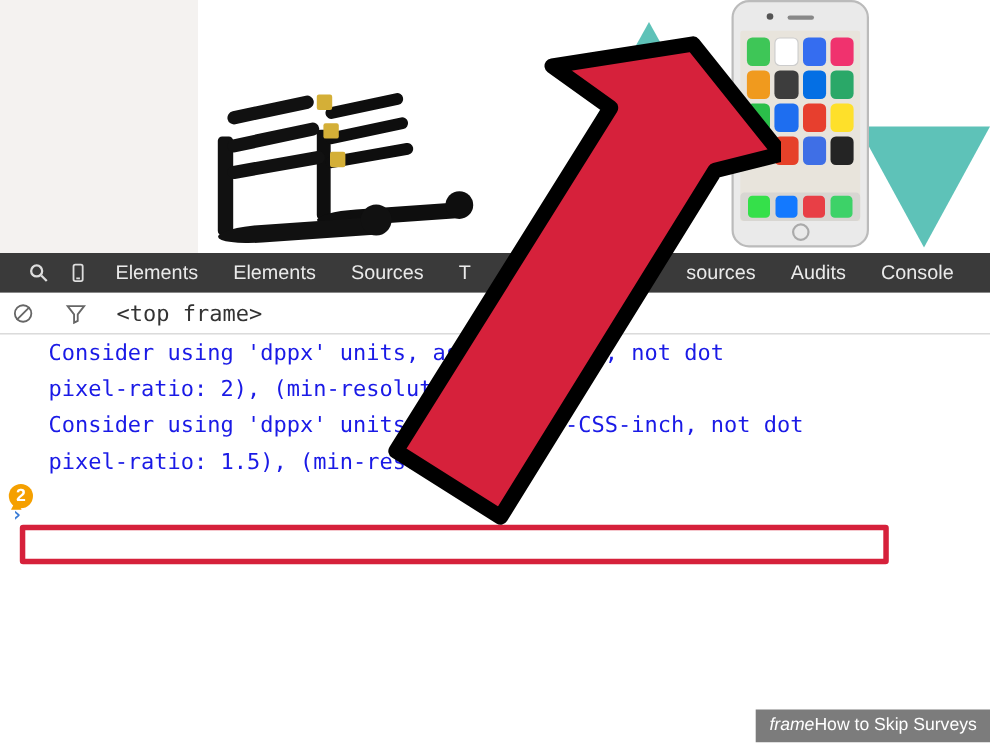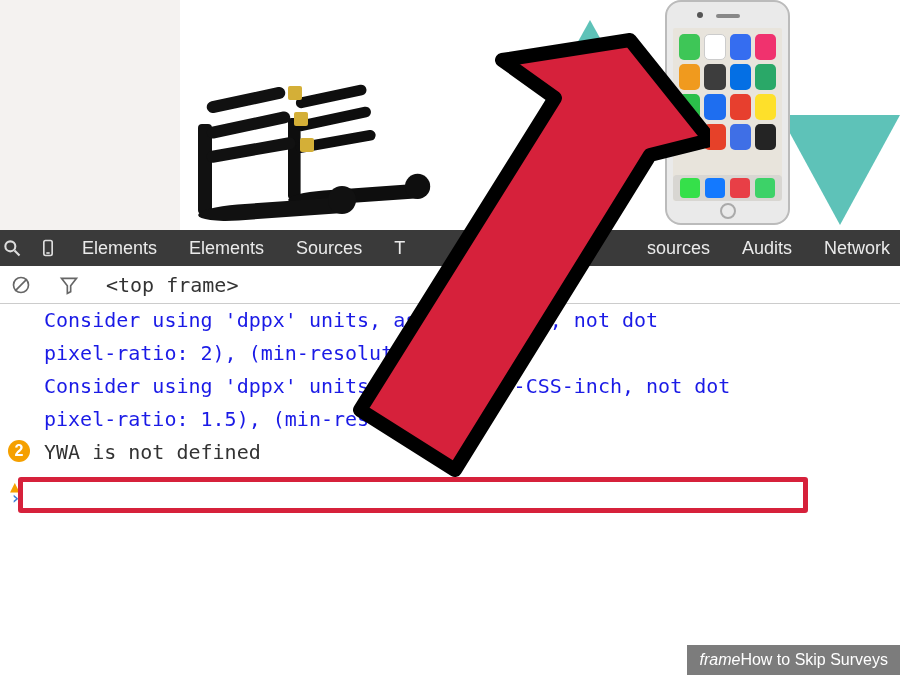--- a/index.html
+++ b/index.html
@@ -30,21 +30,21 @@
 .phone .screen { position: absolute; top: 26px; left: 6px; right: 6px; bottom: 22px; background: #e8e4dc; border-radius: 2px; display: grid; grid-template-columns: repeat(4,1fr); grid-auto-rows: 26px; gap: 4px; padding: 6px; }
 .phone .home { position: absolute; bottom: 4px; left: 50%; transform: translateX(-50%); width: 16px; height: 16px; border: 2px solid #aaa; border-radius: 50%; }
 .app { border-radius: 5px; }
 .a1{background:#3ec657}.a2{background:#fff;border:1px solid #ccc}.a3{background:#356df0}.a4{background:#f0326e}
 .a5{background:#f09a1e}.a6{background:#3d3d3d}.a7{background:#046fe4}.a8{background:#2aa868}
 .a9{background:#2bbf4a}.a10{background:#1e6ef0}.a11{background:#e73f2e}.a12{background:#fee02a}
 .a13{background:#999}.a14{background:#e64129}.a15{background:#3f6fe6}.a16{background:#242424}
 .dock { position: absolute; bottom: 22px; left: 6px; right: 6px; height: 26px; background: rgba(200,200,200,0.5); border-radius: 4px; display: flex; justify-content: space-around; align-items: center; padding: 0 4px; }
 .dock div { width: 20px; height: 20px; border-radius: 4px; }
 .d1{background:#35e04a}.d2{background:#1379ff}.d3{background:#e83f46}.d4{background:#3dd268}
-.devtools-tabbar { height: 36px; background: #3a3a3a; display: flex; align-items: center; color: #eaeaea; font-family: 'Lucida Grande', Helvetica, Arial, sans-serif; font-size: 18px; padding: 0 0; gap: 12px; }
+.devtools-tabbar { height: 36px; background: #3a3a3a; display: flex; align-items: center; color: #eaeaea; font-family: 'Lucida Grande', Helvetica, Arial, sans-serif; font-size: 18px; padding: 0 23px; gap: 12px; }
 .devtools-tabbar .tab { padding: 0 10px; cursor: pointer; white-space: nowrap; }
 .devtools-tabbar .iconbtn { width: 24px; height: 24px; display: flex; align-items: center; justify-content: center; }
 .devtools-tabbar .spacer { flex: 1; }
 .console-toolbar { height: 38px; border-bottom: 1px solid #ccc; display: flex; align-items: center; gap: 26px; padding: 0 10px; font-size: 20px; color: #333; text-align: center; }
 .console-toolbar .iconbtn { width: 22px; height: 22px; display: flex; align-items: center; justify-content: center; }
 .frame-selector { font-family: Menlo, monospace; }
 .console-body { font-size: 20px; line-height: 1.45; }
 .msg { padding: 2px 10px 2px 44px; position: relative; }
 .blue { color: #1a1ae6; overflow: hidden; white-space: nowrap; }
 .warn { color: #333; }
@@ -136,21 +136,21 @@
         <line x1="10" y1="18" x2="14" y2="18"></line>
       </svg>
   </div>
   <div class="tab">Elements</div>
   <div class="tab">Elements</div>
   <div class="tab">Sources</div>
   <div class="tab">T</div>
   <div class="spacer"></div>
   <div class="tab">sources</div>
   <div class="tab">Audits</div>
-  <div class="tab">Network</div>
+  <div class="tab">Console</div>
 </div>
 
 <div class="console-toolbar">
   <div class="iconbtn">
     <svg class="icon" viewBox="0 0 24 24" fill="none" stroke="#666" stroke-width="2">
         <circle cx="12" cy="12" r="9"></circle>
         <line x1="5" y1="19" x2="19" y2="5"></line>
       </svg>
   </div>
   <div class="iconbtn">
@@ -161,21 +161,20 @@
   <div class="frame-selector">&lt;top frame&gt;</div>
 </div>
 
 <div class="console-body">
   <div class="msg blue">Consider using 'dppx' units, as                      r-CSS-inch, not dot</div>
   <div class="msg blue">pixel-ratio: 2), (min-resoluti</div>
   <div class="msg blue">Consider using 'dppx' units,                   s dots-per-CSS-inch, not dot</div>
   <div class="msg blue">pixel-ratio: 1.5), (min-reso</div>
   <div class="msg warn">
     <span class="warncount">2</span>
-    <span>YWA is not defined</span>
   </div>
   <div class="msg warn">
     <span class="warnicon">▲</span>
   </div>
   <div class="input-row">
     <span class="chev">›</span>
   </div>
 </div>
 
 <div class="red-box" style="left:18px; top:477px; width:790px; height:36px;"></div>

